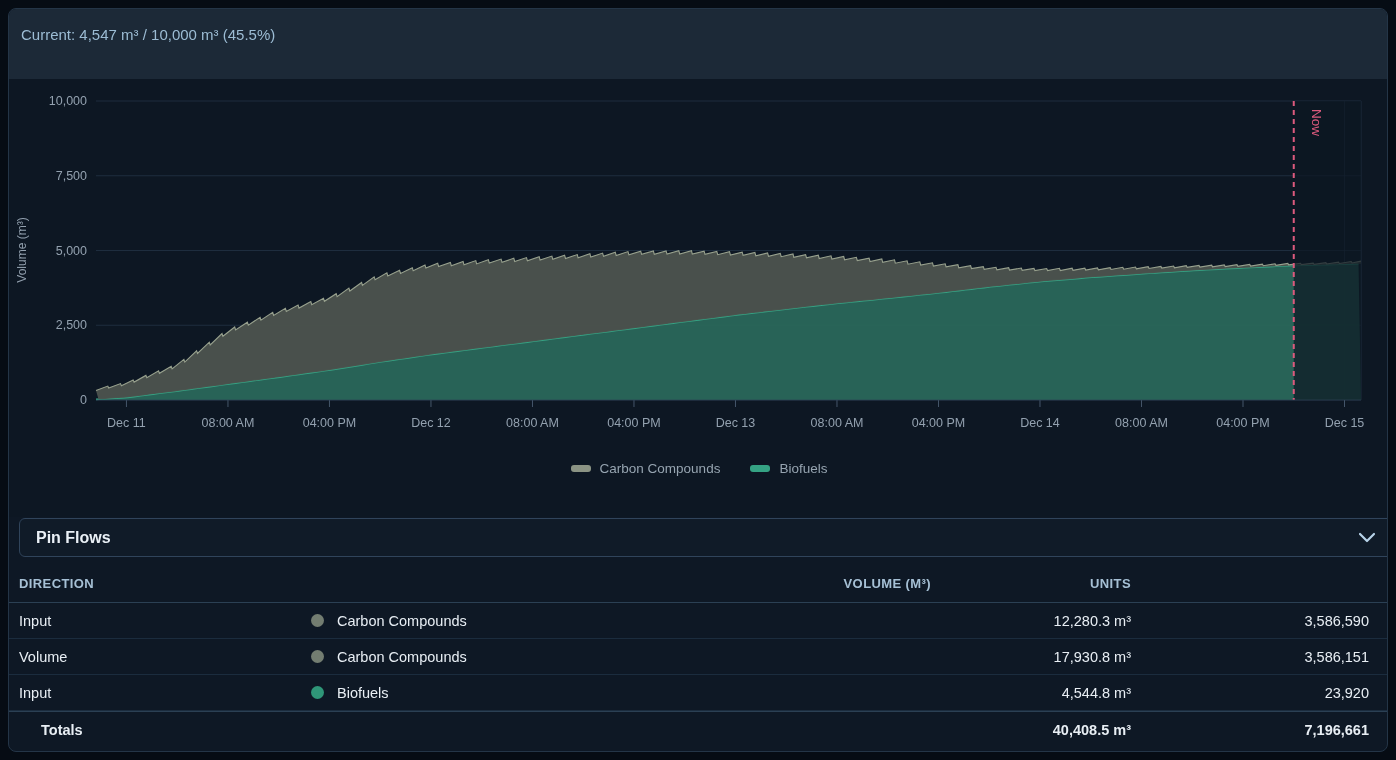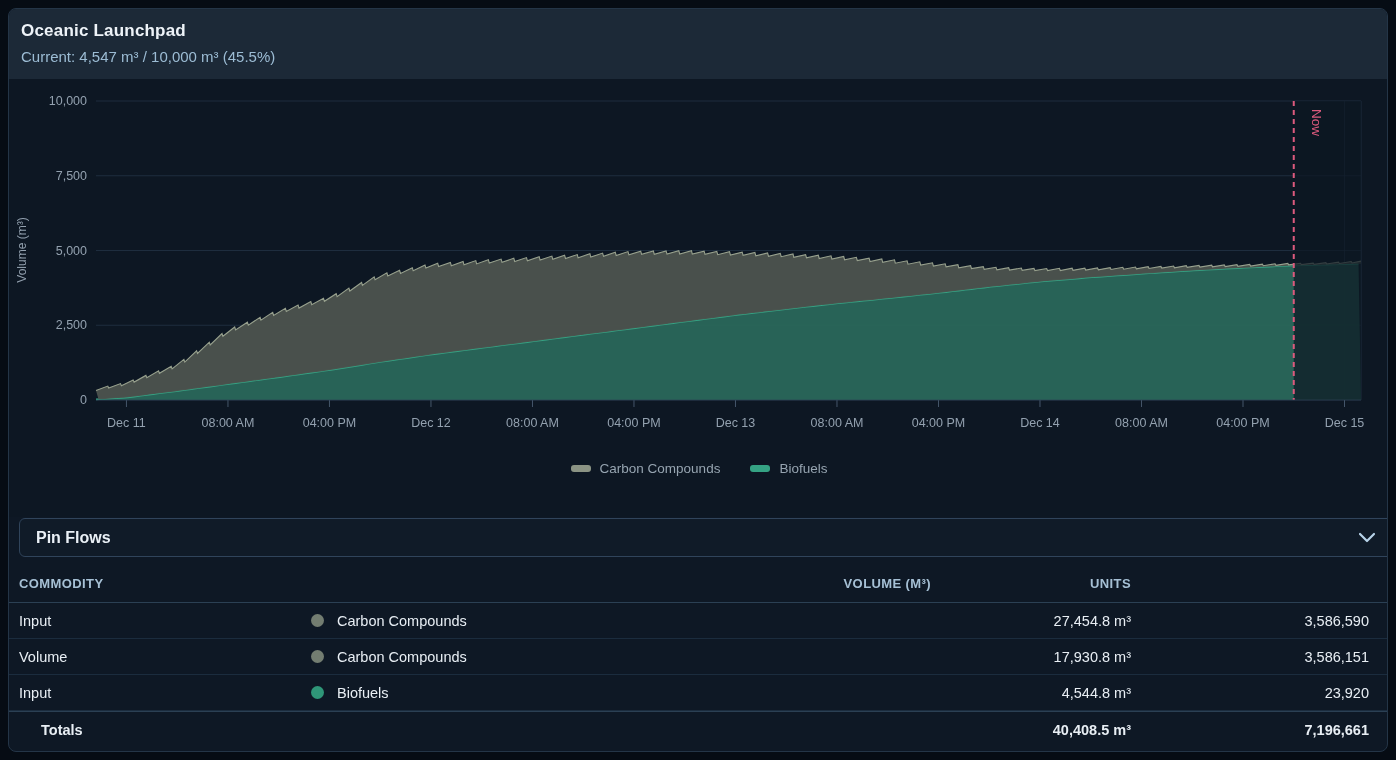--- a/index.html
+++ b/index.html
@@ -34,21 +34,20 @@
   .dot { width:13px; height:13px; border-radius:50%; }
   .totals { height:36px; border-bottom:none; border-top:1px solid #2b4054; font-weight:bold;padding-left:32px; }
   .totals .t-label { font-weight:bold; }
 </style>
 </head>
 <body>
 
 <div class="card">
 
   <div class="hdr">
-    <div class="title">Oceanic Launchpad</div>
     <div class="subtitle">Current: 4,547 m³ / 10,000 m³ (45.5%)</div>
   </div>
 
   <div class="chart-sec">
     <div class="yaxis-title">Volume (m³)</div>
     <svg id="chart-svg" width="1380" height="372">
         <line x1="87" y1="321" x2="1352" y2="321" stroke="#2c3f55" stroke-width="1" opacity="0.55"></line>
         <text x="78" y="325" fill="#93a1af" font-size="12.5" text-anchor="end">0</text>
         <line x1="87" y1="246.25" x2="1352" y2="246.25" stroke="#2c3f55" stroke-width="1" opacity="0.55"></line>
         <text x="78" y="250.25" fill="#93a1af" font-size="12.5" text-anchor="end">2,500</text>
@@ -109,32 +108,32 @@
 
   <div class="pinflows">
     <span class="pinflows-label">Pin Flows</span>
     <svg width="18" height="11" viewBox="0 0 18 11">
       <polyline points="2,2 9,9 16,2" fill="none" stroke="#b7d3e9" stroke-width="2.2" stroke-linecap="round" stroke-linejoin="round"></polyline>
     </svg>
   </div>
 
   <div class="tbl">
     <div class="trow thead">
-      <div>COMMODITY</div>
+      <div>DIRECTION</div>
       <div class="c-num">VOLUME (M³)</div>
       <div class="c-num">UNITS</div>
     </div>
     <div id="table-body">
   <div class="trow tdata">
     <div>Input</div>
     <div class="c-commod">
       <span class="dot" style="background: rgb(115, 125, 113);"></span>
       <span>Carbon Compounds</span>
     </div>
-    <div class="c-num">27,454.8 m³</div>
+    <div class="c-num">12,280.3 m³</div>
     <div class="c-num">3,586,590</div>
   </div>
 
   <div class="trow tdata">
     <div>Volume</div>
     <div class="c-commod">
       <span class="dot" style="background: rgb(115, 125, 113);"></span>
       <span>Carbon Compounds</span>
     </div>
     <div class="c-num">17,930.8 m³</div>

